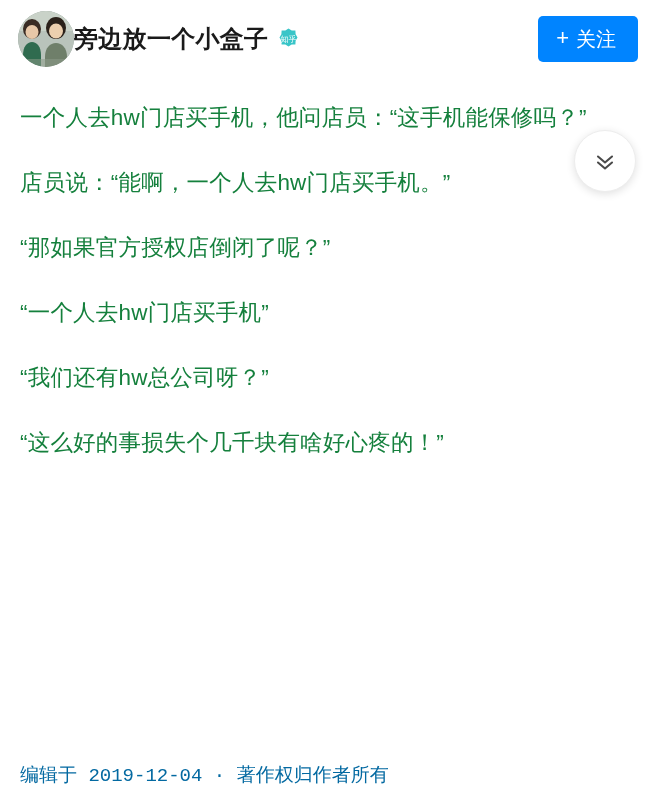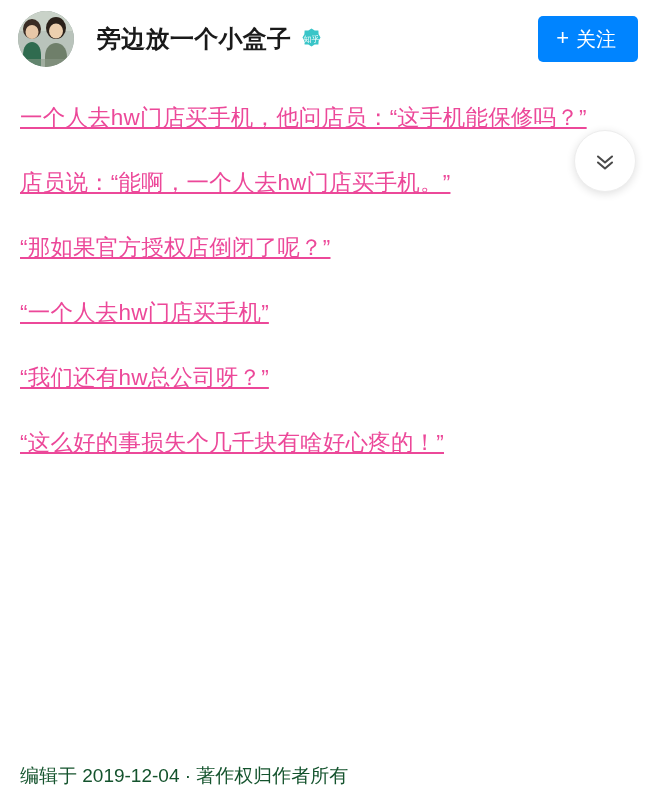--- a/index.html
+++ b/index.html
@@ -31,21 +31,21 @@
     flex: 0 0 56px;
     overflow: hidden;
     position: relative;
     background: #9aa7a0;
   }
   .avatar svg { display: block; width: 56px; height: 56px; }
 
   .author-wrap {
     display: flex;
     align-items: center;
-    margin-left: 23px;
+    margin-left: 0;
     flex: 1 1 auto;
     min-width: 0;
   }
   .author-name {
     font-size: 24px;
     color: #1a1a1a;
     font-weight: 600;
     white-space: nowrap;
     letter-spacing: 0.3px;
   }
@@ -81,25 +81,24 @@
     top: -1px;
   }
 
   
   .content {
     padding: 8px 20px 0 20px;
   }
   .para {
     font-size: 22.5px;
     line-height: 39px;
-    color: #ec4899;
+    color: #15803d;
     margin-bottom: 26px;
     letter-spacing: 0.2px;
     word-break: break-word;
-    text-decoration: underline;
   }
   .para.first { margin-top: 14px; }
 
   
   .expand-btn {
     position: absolute;
     right: 20px;
     top: 130px;
     width: 62px;
     height: 62px;
@@ -117,23 +116,24 @@
   
   .footer {
     position: absolute;
     left: 0;
     bottom: 0;
     width: 656px;
     padding: 0 20px 10px 20px;
   }
   .footer-text {
     font-size: 19px;
-    color: #14532d;
+    color: #0369a1;
     line-height: 28px;
     white-space: nowrap;
+    font-family: Liberation Mono, monospace;
   }
 </style>
 </head>
 <body>
 
 <div class="page">
 
   <div class="header">
 
     <div class="avatar">

